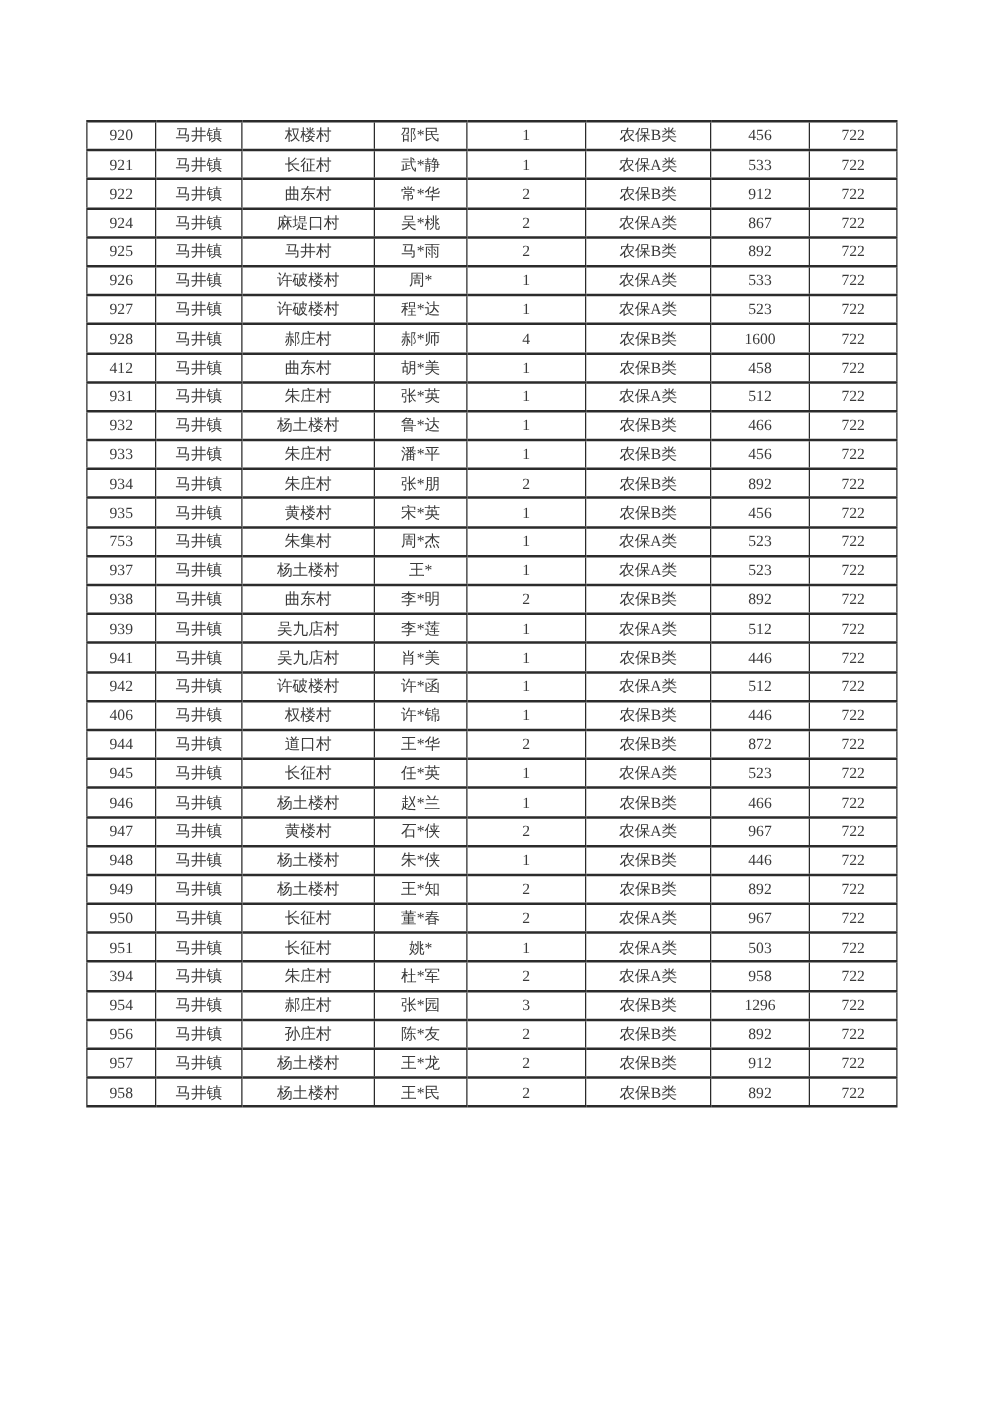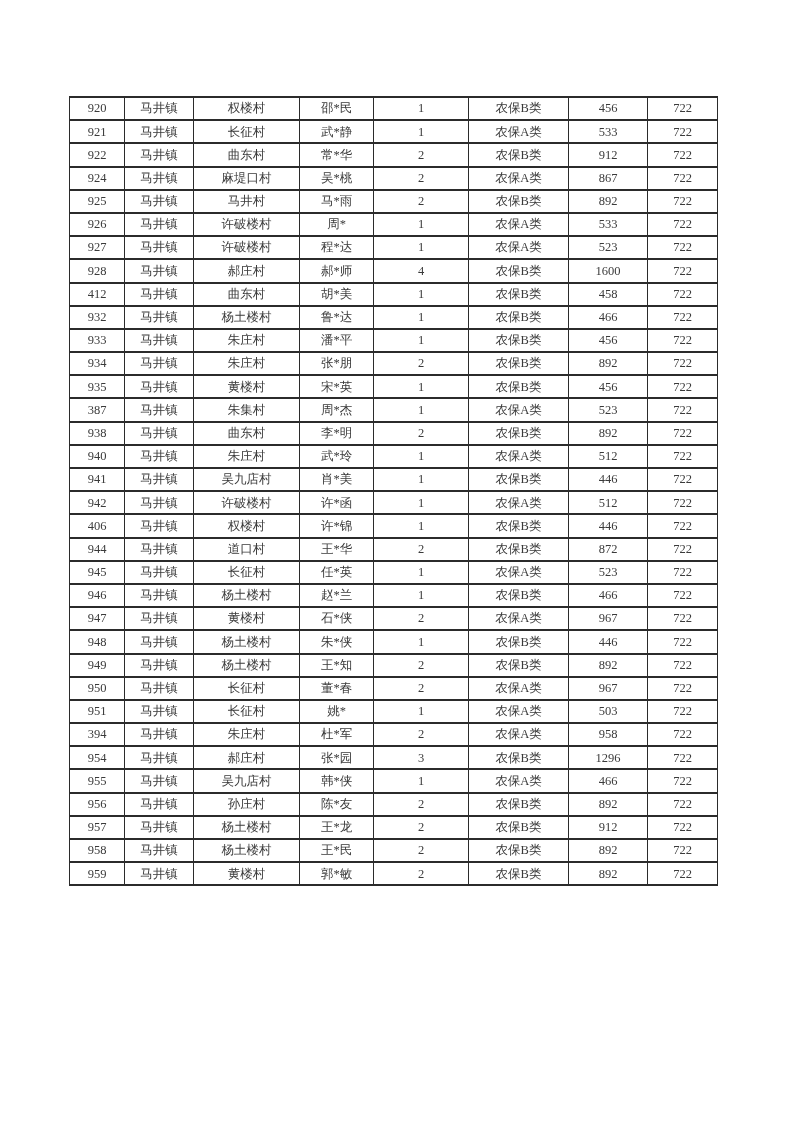--- a/index.html
+++ b/index.html
@@ -153,20 +153,30 @@
           <td>412</td>
           <td>马井镇</td>
           <td>曲东村</td>
           <td>胡*美</td>
           <td>1</td>
           <td>农保B类</td>
           <td>458</td>
           <td>722</td>
         </tr>
         <tr>
+          <td>931</td>
+          <td>马井镇</td>
+          <td>朱庄村</td>
+          <td>张*英</td>
+          <td>1</td>
+          <td>农保A类</td>
+          <td>512</td>
+          <td>722</td>
+        </tr>
+        <tr>
           <td>932</td>
           <td>马井镇</td>
           <td>杨土楼村</td>
           <td>鲁*达</td>
           <td>1</td>
           <td>农保B类</td>
           <td>466</td>
           <td>722</td>
         </tr>
         <tr>
@@ -193,44 +203,54 @@
           <td>935</td>
           <td>马井镇</td>
           <td>黄楼村</td>
           <td>宋*英</td>
           <td>1</td>
           <td>农保B类</td>
           <td>456</td>
           <td>722</td>
         </tr>
         <tr>
-          <td>387</td>
+          <td>753</td>
           <td>马井镇</td>
           <td>朱集村</td>
           <td>周*杰</td>
           <td>1</td>
           <td>农保A类</td>
           <td>523</td>
           <td>722</td>
         </tr>
         <tr>
+          <td>937</td>
+          <td>马井镇</td>
+          <td>杨土楼村</td>
+          <td>王*</td>
+          <td>1</td>
+          <td>农保A类</td>
+          <td>523</td>
+          <td>722</td>
+        </tr>
+        <tr>
           <td>938</td>
           <td>马井镇</td>
           <td>曲东村</td>
           <td>李*明</td>
           <td>2</td>
           <td>农保B类</td>
           <td>892</td>
           <td>722</td>
         </tr>
         <tr>
-          <td>940</td>
-          <td>马井镇</td>
-          <td>朱庄村</td>
-          <td>武*玲</td>
+          <td>939</td>
+          <td>马井镇</td>
+          <td>吴九店村</td>
+          <td>李*莲</td>
           <td>1</td>
           <td>农保A类</td>
           <td>512</td>
           <td>722</td>
         </tr>
         <tr>
           <td>941</td>
           <td>马井镇</td>
           <td>吴九店村</td>
           <td>肖*美</td>
@@ -353,30 +373,20 @@
           <td>954</td>
           <td>马井镇</td>
           <td>郝庄村</td>
           <td>张*园</td>
           <td>3</td>
           <td>农保B类</td>
           <td>1296</td>
           <td>722</td>
         </tr>
         <tr>
-          <td>955</td>
-          <td>马井镇</td>
-          <td>吴九店村</td>
-          <td>韩*侠</td>
-          <td>1</td>
-          <td>农保A类</td>
-          <td>466</td>
-          <td>722</td>
-        </tr>
-        <tr>
           <td>956</td>
           <td>马井镇</td>
           <td>孙庄村</td>
           <td>陈*友</td>
           <td>2</td>
           <td>农保B类</td>
           <td>892</td>
           <td>722</td>
         </tr>
         <tr>
@@ -387,30 +397,20 @@
           <td>2</td>
           <td>农保B类</td>
           <td>912</td>
           <td>722</td>
         </tr>
         <tr>
           <td>958</td>
           <td>马井镇</td>
           <td>杨土楼村</td>
           <td>王*民</td>
-          <td>2</td>
-          <td>农保B类</td>
-          <td>892</td>
-          <td>722</td>
-        </tr>
-        <tr>
-          <td>959</td>
-          <td>马井镇</td>
-          <td>黄楼村</td>
-          <td>郭*敏</td>
           <td>2</td>
           <td>农保B类</td>
           <td>892</td>
           <td>722</td>
         </tr>
       </tbody>
   </table>
 </div>
 
 </body></html>

